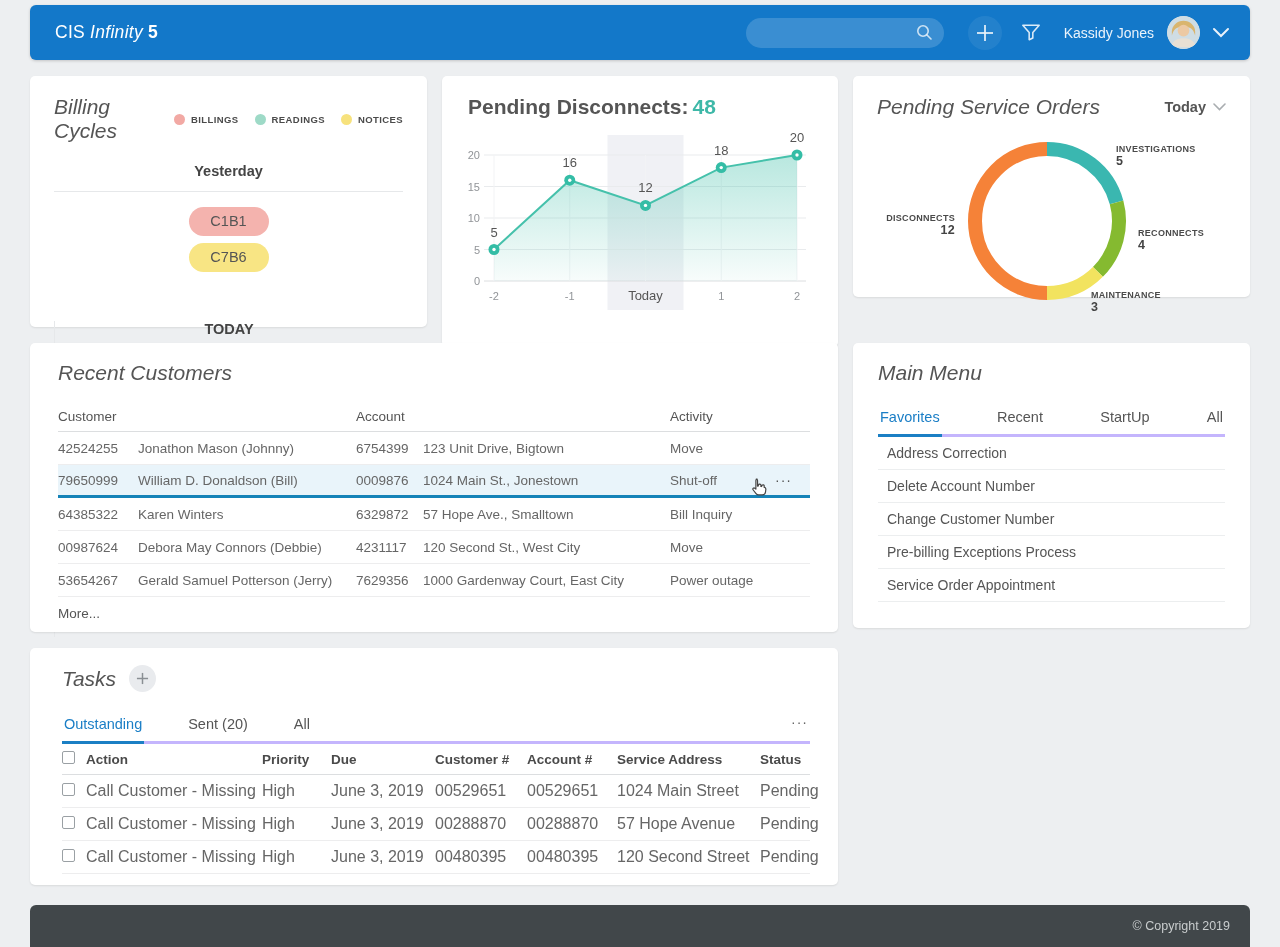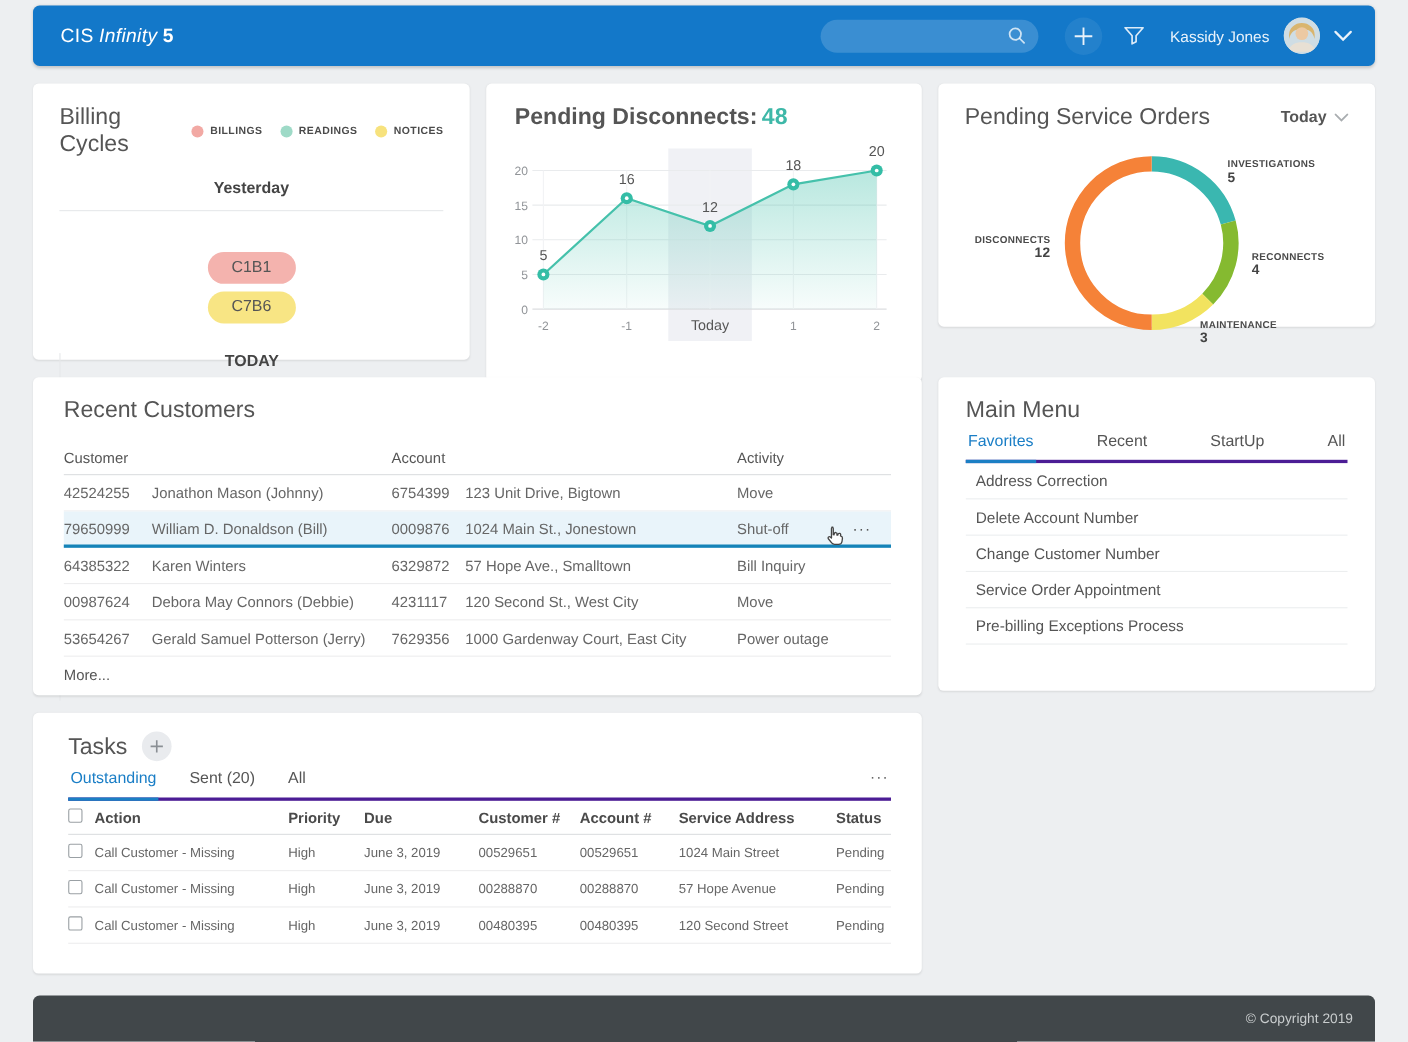--- a/index.html
+++ b/index.html
@@ -36,21 +36,21 @@
   .filterbtn{ width:30px; height:30px; margin-left:14px; }
   .username{ margin-left:18px; font-size:14px; color:#eaf3fb; }
   .avatar{ width:33px; height:33px; border-radius:50%; margin-left:13px; overflow:hidden; background:#cfdde4; flex:none; }
   .chevbtn{ width:30px; height:30px; margin-left:6px; margin-right:14px; }
 
   
   .card{
     position:absolute; background:#fff; border-radius:5px;
     box-shadow:0 1px 2px rgba(0,0,0,.09);
   }
-  .card-title{ font-size:21px; font-weight:400; color:#555; }
+  .card-title{ font-size:21px; font-weight:400; color:#555;font-style:italic; }
   #card-billing   { left:30px;  top:76px;  width:397px; height:251px; padding:19px 24px; }
   #card-disc      { left:442px; top:76px;  width:396px; height:271px; padding:19px 26px; }
   #card-orders    { left:853px; top:76px;  width:397px; height:221px; padding:19px 24px; }
   #card-customers { left:30px;  top:343px; width:808px; height:289px; padding:18px 28px 0; }
   #card-menu      { left:853px; top:343px; width:397px; height:285px; padding:18px 25px; }
   #card-tasks     { left:30px;  top:648px; width:808px; height:237px; padding:17px 28px 0 32px; }
 
   
   .bill-head{ display:flex; align-items:center; }
   .legend{ margin-left:auto; display:flex; gap:16px; }
@@ -96,21 +96,21 @@
   
   .cgrid{ display:grid; grid-template-columns:80px 218px 67px 247px 105px 1fr; align-items:center; }
   .chead{ margin-top:16px; height:31px; border-bottom:1px solid #dcdee0; font-size:13.5px; color:#555; }
   .chead .h1{ grid-column:1/3; } .chead .h2{ grid-column:3/5; } .chead .h3{ grid-column:5/7; }
   .crow{ height:33px; border-bottom:1px solid #ededee; font-size:13.5px; color:#666; cursor:pointer; }
   .crow.selected{ background:#e9f4fa; border-bottom:3px solid #1583b8; }
   .c-menu{ color:#555; font-size:14px; letter-spacing:1px; text-align:left; cursor:pointer; }
   .more-link{ display:inline-block; margin-top:9px; font-size:13.5px; color:#555; cursor:pointer; }
 
   
-  .tabs{ display:flex; border-bottom:3px solid #4c1d95; margin-top:8px; position:relative; }
+  .tabs{ display:flex; border-bottom:3px solid #c4b5fd; margin-top:24px; position:relative;gap:16px; }
   .tab{
     font-size:14.5px; color:#555; padding:0 2px 9px;
     margin-bottom:-3px; border-bottom:3px solid transparent; cursor:pointer;
   }
   .tab.active{ color:#1a7ec6; border-color:#1b7fc4; }
   .tabs.spread{ justify-content:space-between; }
   .tabs.lefty .tab{ margin-right:26px; }
   .tabs-menu{ position:absolute; right:2px; top:-2px; color:#666; font-size:14px; letter-spacing:1px; cursor:pointer; }
 
   
@@ -120,21 +120,21 @@
   }
 
   
   .tasks-head{ display:flex; align-items:center; }
   .task-add{
     width:27px; height:27px; border-radius:50%; background:#e9ebee;
     margin-left:13px; display:flex; align-items:center; justify-content:center; cursor:pointer;
   }
   .tgrid{ display:grid; grid-template-columns:24px 176px 69px 104px 92px 90px 143px 1fr; align-items:center; }
   .thead{ height:31px; border-bottom:1px solid #dcdee0; font-size:13.5px; font-weight:600; color:#4a4a4a; }
-  .trow{ height:33px; border-bottom:1px solid #ededee; font-size:12px; color:#666; }
+  .trow{ height:33px; border-bottom:1px solid #ededee; font-size:16px; color:#666; }
   .checkbox{ width:13px; height:13px; border:1.5px solid #9aa0a4; border-radius:2px; display:inline-block; cursor:pointer; }
 
   
   .footer{
     position:absolute; left:30px; top:905px; width:1220px; height:42px;
     background:#41474a; border-radius:6px 6px 0 0;
     display:flex; align-items:center; justify-content:flex-end;
     padding-right:20px; font-size:12.5px; color:#c9cdce;
   }
 
@@ -199,21 +199,21 @@
         <span class="legend-item">
     <span class="dot" style="background: rgb(247, 226, 125);"></span>
     <span class="legend-label">NOTICES</span>
   </span>
       </div>
   </div>
   <div class="bcols" id="billing-cols">
       <div class="bcol">
     <div class="bcol-head">Yesterday</div>
     <div class="bcol-pills">
-          <div class="pill" style="background: rgb(244, 179, 174); margin-top: 22px;">C1B1</div>
+          <div class="pill" style="background: rgb(244, 179, 174);">C1B1</div>
           <div class="pill" style="background: rgb(248, 229, 132);">C7B6</div>
         </div>
   </div>
       <div class="bcol">
     <div class="bcol-head">TODAY</div>
     <div class="bcol-pills">
           <div class="pill" style="background: rgb(244, 179, 174);">C1B2</div>
           <div class="pill" style="background: rgb(171, 220, 208);">C5B3</div>
         </div>
   </div>
@@ -371,22 +371,22 @@
   <div class="tabs spread" id="menu-tabs">
       <div class="tab active">Favorites</div>
       <div class="tab">Recent</div>
       <div class="tab">StartUp</div>
       <div class="tab">All</div>
     </div>
   <div class="menu-list" id="menu-items">
       <div class="menu-item">Address Correction</div>
       <div class="menu-item">Delete Account Number</div>
       <div class="menu-item">Change Customer Number</div>
+      <div class="menu-item">Pre-billing Exceptions Process</div>
       <div class="menu-item">Service Order Appointment</div>
-      <div class="menu-item">Pre-billing Exceptions Process</div>
     </div>
 </section>
 
 <section class="card" id="card-tasks">
   <div class="tasks-head">
     <h2 class="card-title">Tasks</h2>
     <div class="task-add">
       <svg width="13" height="13" viewBox="0 0 14 14">
         <line x1="7" y1="1" x2="7" y2="13" stroke="#8a8f94" stroke-width="1.6"></line>
         <line x1="1" y1="7" x2="13" y2="7" stroke="#8a8f94" stroke-width="1.6"></line>

